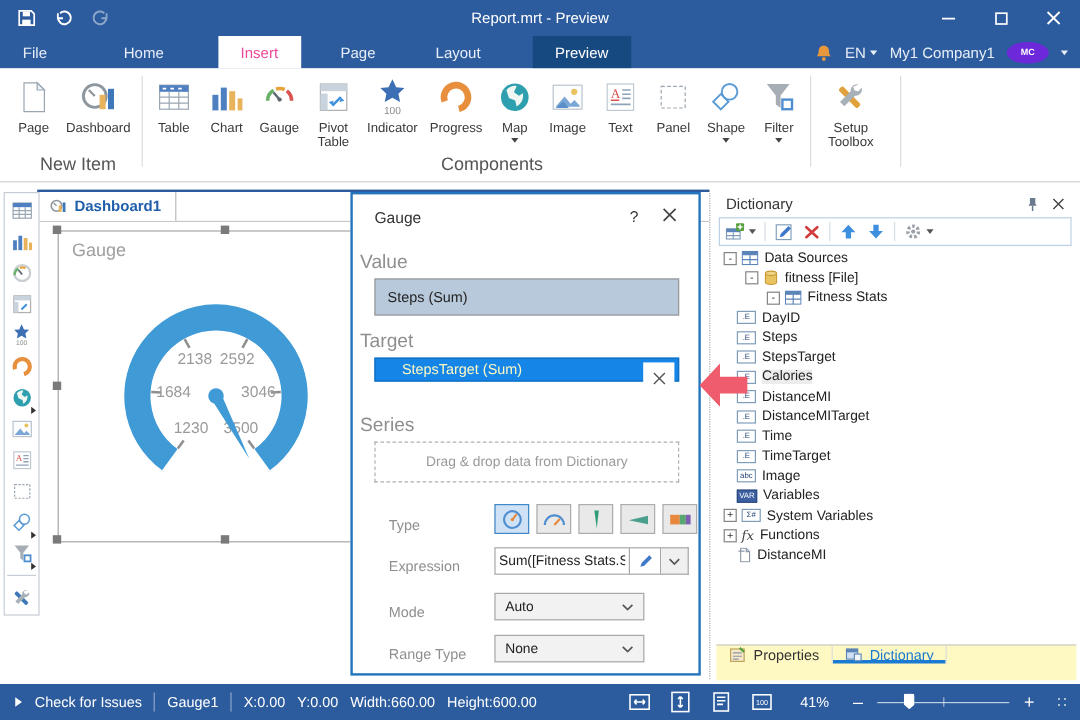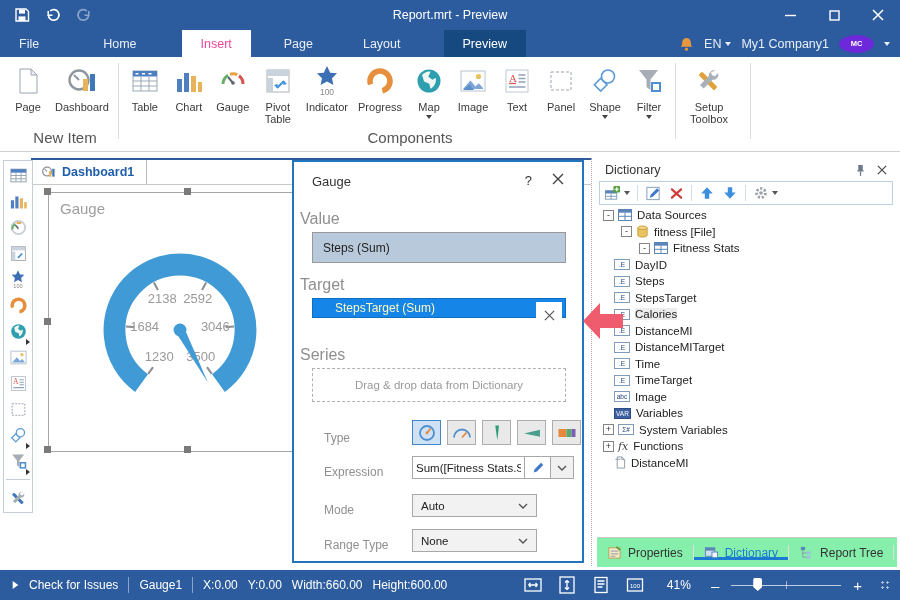--- a/index.html
+++ b/index.html
@@ -82,21 +82,21 @@
   .texp{width:11px;height:11px;border:1px solid #848484;background:#fff;font-size:9px;line-height:9px;text-align:center;color:#333;margin-right:4px;flex:none;box-sizing:border-box}
   .tico{flex:none;margin-right:5px;display:flex;align-items:center;justify-content:center}
   .badge-ico{border:1px solid #7f9db9;background:#fff;color:#1f3f77;font-size:6.5px;line-height:9px;height:11px;min-width:16px;text-align:center;box-sizing:border-box;padding:0 1px}
   .badge-dark{background:#3b5fa0;color:#fff;border-color:#2d4b80}
   .fx-ico{font-family:"DejaVu Serif",serif;font-style:italic;font-size:11px;color:#444;border:none;background:none}
   .tlabel{font-size:11.5px;color:#222;white-space:nowrap}
   .trow.hl .tlabel{background:#ececec}
   .lv0{padding-left:4px}.lv1{padding-left:22px}.lv2{padding-left:40px}.lv3{padding-left:58px}
   .noexp{padding-left:15px}
   
-  .panel-tabs{position:absolute;left:597px;top:537px;width:300px;height:29px;border-top:1px solid #c8c8c8;display:flex;align-items:center;background:#86efac;z-index:3}
+  .panel-tabs{position:absolute;left:597px;top:537px;width:300px;height:29px;border-top:1px solid #c8c8c8;display:flex;align-items:flex-start;background:#fef9c3;z-index:3}
   .ptab{display:flex;align-items:center;gap:6px;padding:0 10px;border-right:1px solid #ddd;cursor:pointer;font-size:12px;color:#333}
   .ptab.active{color:#1b7ad1;box-shadow:inset 0 -3px 0 #1b7ad1}
   
   .statusbar{position:absolute;left:0;top:570px;width:900px;height:30px;background:#2d5c9e;color:#fff;display:flex;align-items:center;font-size:12px;z-index:10}
   .sb-left{display:flex;align-items:center;gap:10px;padding-left:12px}
   .sb-div{width:1px;height:16px;background:rgba(255,255,255,.45)}
   .sb-right{position:absolute;right:10px;display:flex;align-items:center}
   .sb-ic{width:20px;height:20px;display:flex;align-items:center;justify-content:center;margin-right:14px;cursor:pointer}
   .zoom-pct{margin:0 16px 0 8px}
   .sb-minus,.sb-plus{font-size:15px;cursor:pointer;padding:0 4px}
@@ -758,31 +758,20 @@
   <div class="ptab active">
     <span>
         <svg width="15" height="15" viewBox="0 0 16 16">
           <rect x="1.5" y="3" width="10" height="9" fill="#cfe0f2" stroke="#5b84b8"></rect>
           <rect x="1.5" y="3" width="10" height="3" fill="#5b84b8"></rect>
           <rect x="8.5" y="7.5" width="6" height="6" fill="#eef5fb" stroke="#5b84b8"></rect>
         </svg>
       </span>
     <span>Dictionary</span>
   </div>
-  <div class="ptab">
-    <span>
-        <svg width="15" height="15" viewBox="0 0 16 16">
-          <rect x="2" y="2" width="4.5" height="3.5" fill="#5b84b8"></rect>
-          <rect x="8" y="7" width="4.5" height="3" fill="#9fc0e0"></rect>
-          <rect x="8" y="11.5" width="4.5" height="3" fill="#9fc0e0"></rect>
-          <path d="M4 5.5v7.5h4M4 8.5h4" stroke="#8a97a5" fill="none"></path>
-        </svg>
-      </span>
-    <span>Report Tree</span>
-  </div>
 </div>
 
 <div class="statusbar">
   <div class="sb-left">
     <span class="tri-right" style="transform:scale(.8)"></span>
     <span>Check for Issues</span>
     <span class="sb-div"></span>
     <span>Gauge1</span>
     <span class="sb-div"></span>
     <span>X:0.00</span>

